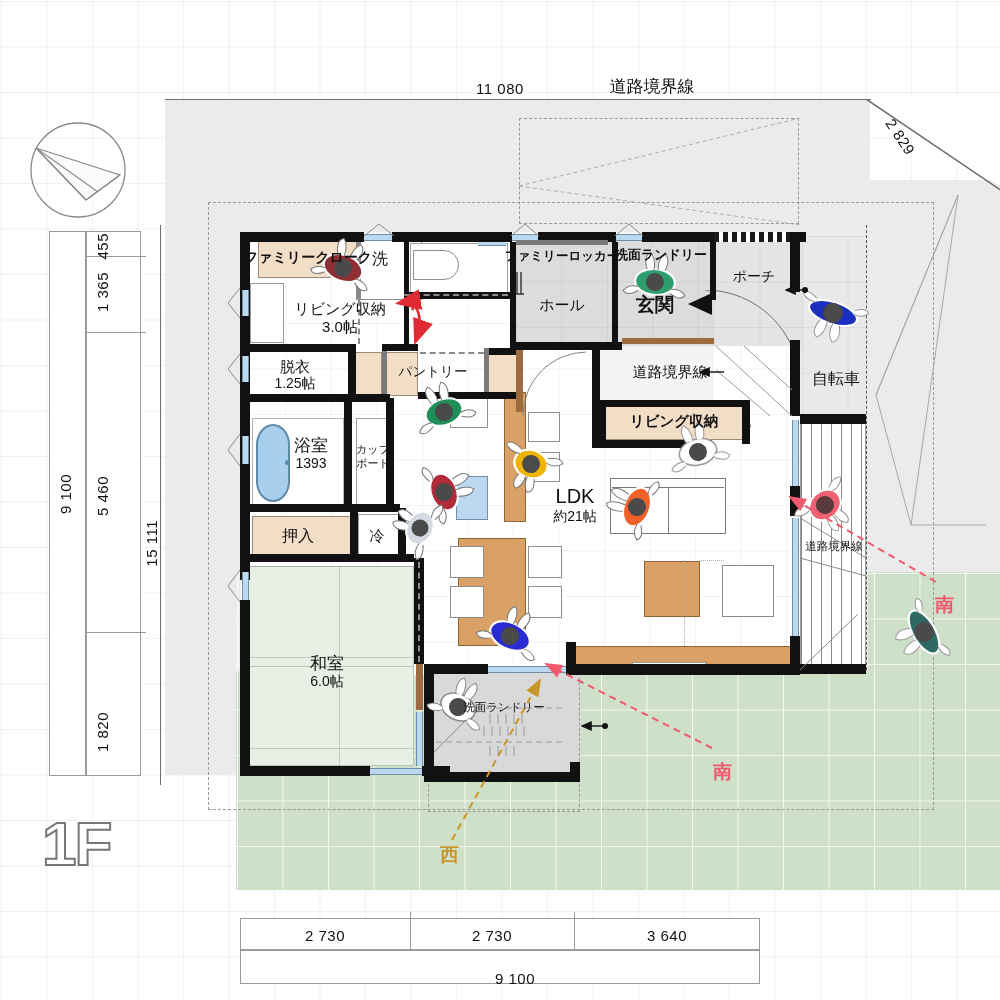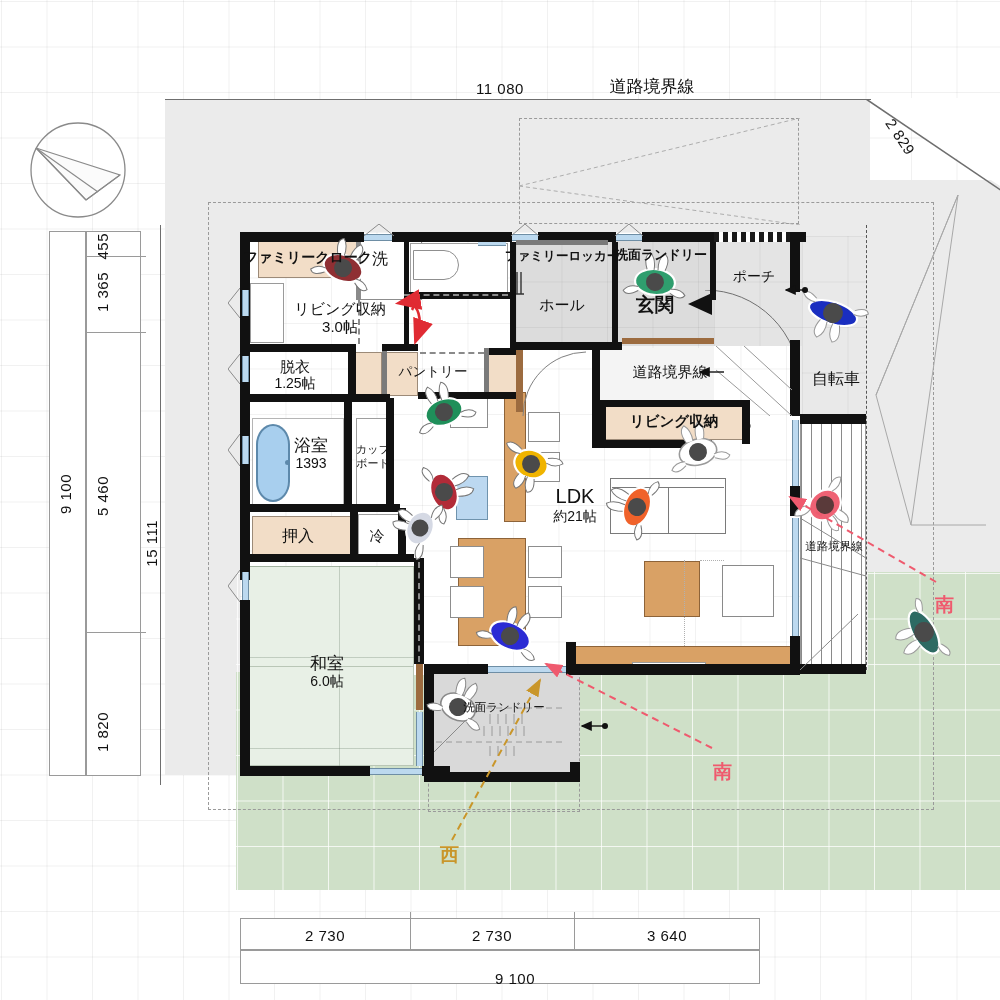--- a/index.html
+++ b/index.html
@@ -623,14 +623,15 @@
   <div class="lbl c" style="left:377px;top:528px;font-size:15px;">冷</div>
   <div class="lbl c" style="left:327px;top:655px;font-size:17px;">和室</div>
   <div class="lbl c" style="left:327px;top:674px;font-size:14px;">6.0帖</div>
   <div class="lbl c" style="left:504px;top:701px;font-size:11.5px;">洗面ランドリー</div>
 
   <div class="dirlabel" style="left:935px;top:592px;color:#ef5a6e;">南</div>
   <div class="dirlabel" style="left:713px;top:759px;color:#ef5a6e;">南</div>
   <div class="dirlabel" style="left:440px;top:842px;color:#c9962a;">西</div>
 
 
+  <div class="floorlabel" style="left:42px;top:808px;">1F</div>
 
 </div>
 
 </body></html>

